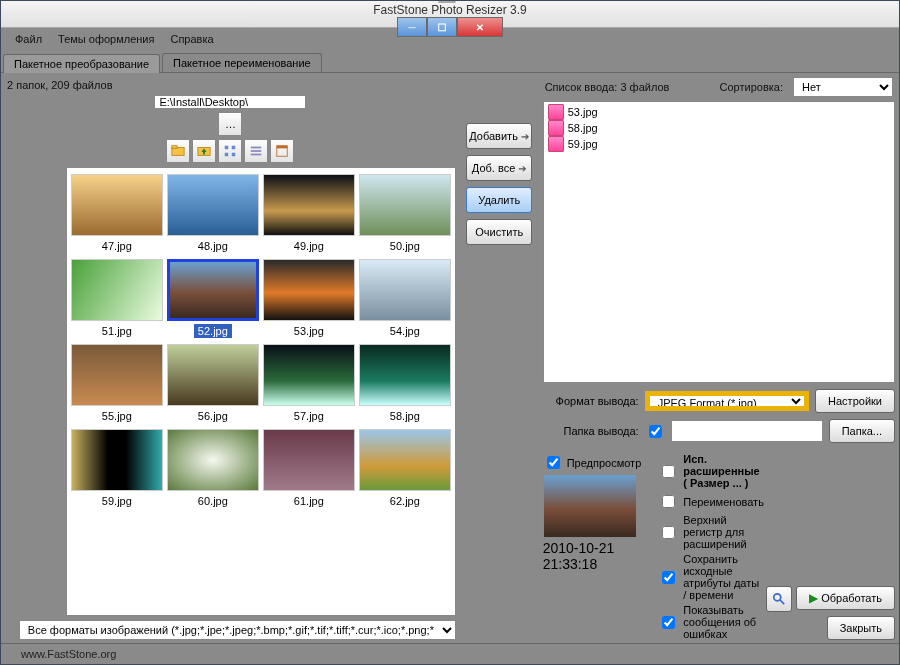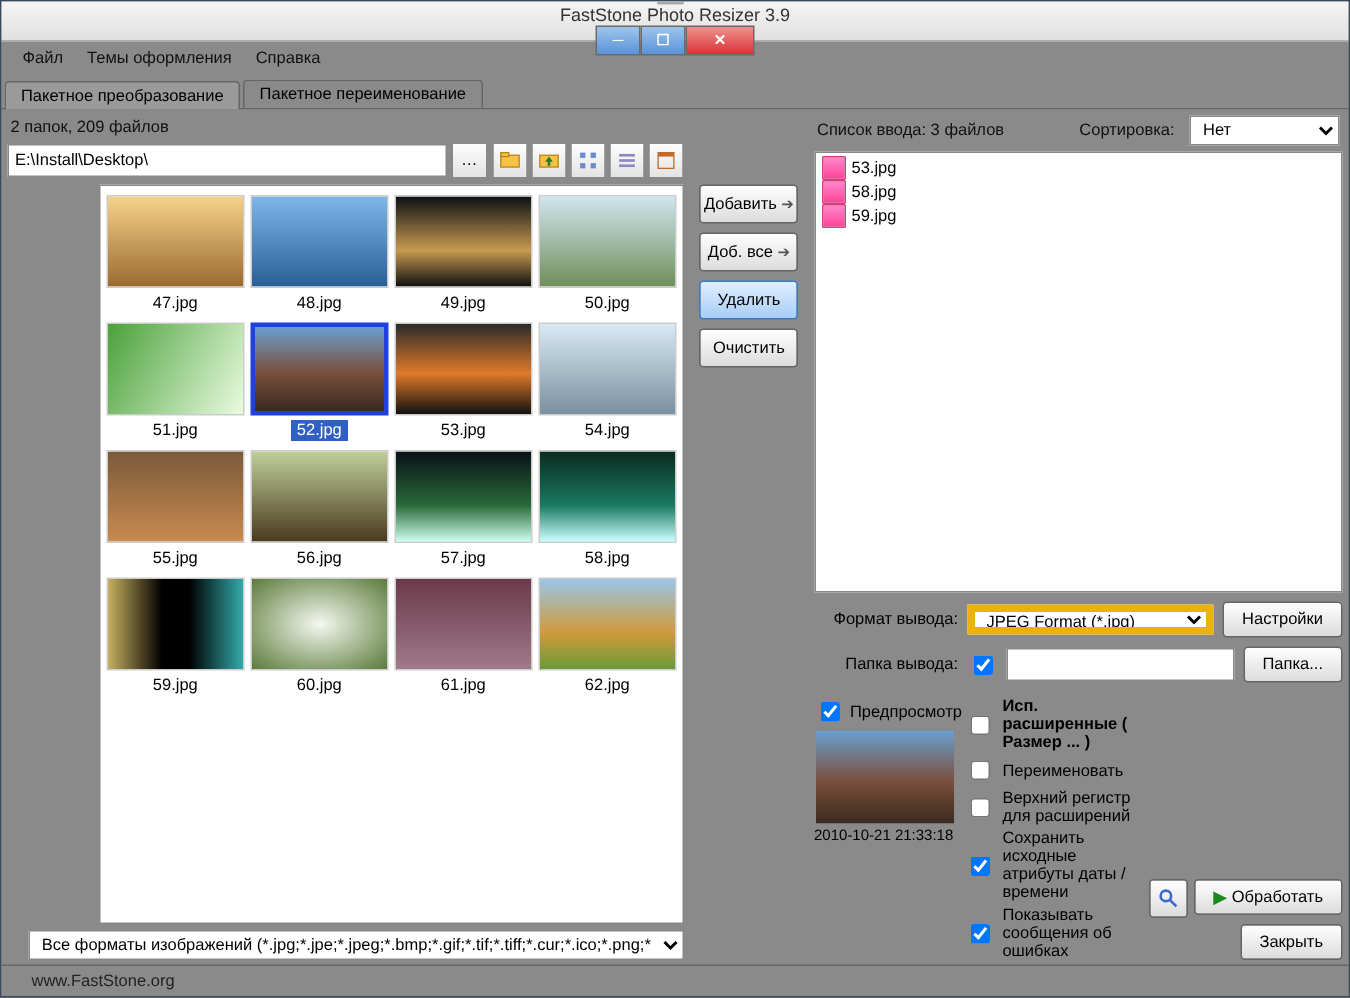--- a/index.html
+++ b/index.html
@@ -13,21 +13,21 @@
 .winbtn.max{background:linear-gradient(#9ec4ec,#5a93d8);}
 .winbtn.close{background:linear-gradient(#f09090,#d83535);width:44px;}
 .menubar{height:22px;background:#8a8a8a;display:flex;align-items:center;padding:0 8px;gap:4px;}
 .menuitem{padding:2px 6px;color:#111;}
 .tabstrip{height:22px;background:#8a8a8a;display:flex;align-items:flex-end;padding:0 2px;border-bottom:1px solid #666;}
 .tab{padding:3px 10px;background:#8a8a8a;border:1px solid #666;border-bottom:none;margin-right:2px;border-radius:3px 3px 0 0;font-size:11px;}
 .tab.active{background:#9a9a9a;position:relative;top:1px;}
 .body{position:absolute;left:0;right:0;top:72px;bottom:20px;background:#8a8a8a;padding:4px;display:flex;gap:6px;}
 .left-pane{width:458px;display:flex;flex-direction:column;}
 .count-label{color:#111;padding:2px 2px 4px;}
-.path-row{display:flex;gap:3px;align-items:center;}
+.path-row{display:flex;gap:3px;align-items:center;flex-direction:column;}
 .path-input{flex:1;height:20px;background:#fff;border:1px solid #888;padding:0 4px;font-size:11px;}
 .icobtn{width:22px;height:22px;border:1px solid #888;background:linear-gradient(#fdfdfd,#e3e3e3);display:flex;align-items:center;justify-content:center;font-size:11px;}
 .icobtn svg{width:14px;height:14px;}
 .toolbar-icons{display:flex;gap:2px;}
 .thumb-area-wrap{flex:1;margin-top:4px;position:relative;display:flex;flex-direction:column;align-items:flex-end;}
 .thumb-area{flex:1;background:#fff;border:1px solid #888;overflow:auto;padding:6px 4px;position:relative;}
 .thumb-grid{display:grid;grid-template-columns:repeat(4,1fr);gap:6px 4px;}
 .thumb-cell{display:flex;flex-direction:column;align-items:center;}
 .thumb-img{width:92px;height:62px;border:1px solid #ccc;box-sizing:border-box;}
 .thumb-cell.selected .thumb-img{border:3px solid #2040e0;}
@@ -49,21 +49,21 @@
 .form-row{display:flex;align-items:center;gap:6px;margin-top:6px;}
 .form-lbl{width:96px;text-align:right;}
 .form-select{flex:1;height:20px;background:#fff;border:5px solid #eab308;font-size:11px;padding:0 4px;}
 .form-btn{height:22px;padding:0 12px;border:1px solid #666;background:linear-gradient(#fefefe,#dcdcdc);border-radius:3px;font-size:11px;display:flex;align-items:center;}
 .form-input{flex:1;height:20px;background:#fff;border:1px solid #888;font-size:11px;padding:0 4px;}
 .chk{width:13px;height:13px;}
 .bottom-section{margin-top:10px;display:flex;gap:2px;}
 .preview-col{display:flex;flex-direction:column;align-items:flex-start;}
 .preview-chk-row{display:flex;align-items:center;gap:4px;margin-bottom:2px;}
 .preview-img{width:92px;height:62px;border:1px solid #888;}
-.preview-ts{font-size:10px;margin-top:2px;}
+.preview-ts{font-size:14px;margin-top:2px;}
 .opts-col{flex:1;display:flex;flex-direction:column;gap:3px;}
 .opt-row{display:flex;align-items:center;gap:5px;}
 .bold{font-weight:bold;}
 .action-col{display:flex;flex-direction:column;justify-content:flex-end;gap:4px;align-items:flex-end;}
 .action-row{display:flex;gap:4px;}
 .icon-sq{width:24px;height:24px;border:1px solid #666;background:linear-gradient(#fefefe,#dcdcdc);border-radius:3px;display:flex;align-items:center;justify-content:center;}
 .play{color:#1a8a1a;font-size:12px;}
 .statusbar{position:absolute;left:0;right:0;bottom:0;height:20px;background:#8a8a8a;border-top:1px solid #666;display:flex;align-items:center;padding:0 20px;color:#222;}
 </style>
 </head>

